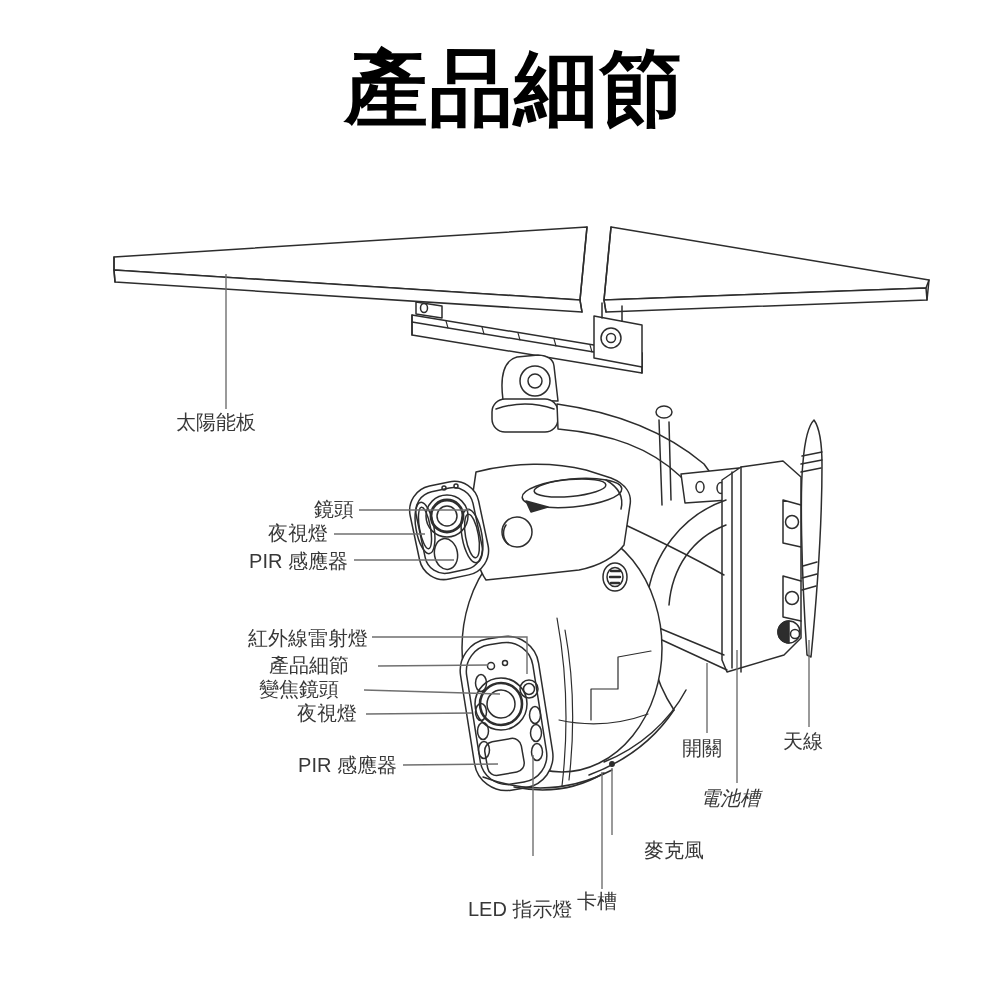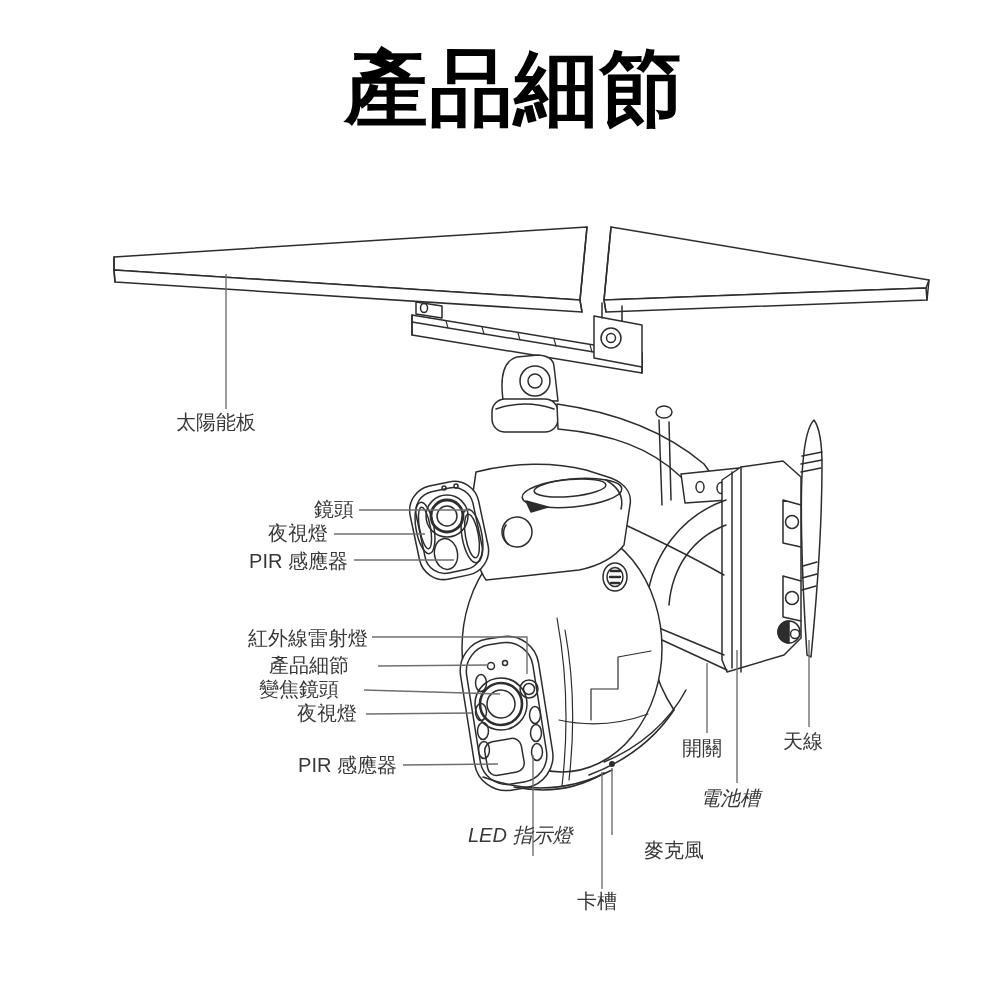--- a/index.html
+++ b/index.html
@@ -188,20 +188,20 @@
 
   <div class="lbl" style="left:162px;  top:412px;">太陽能板</div>
   <div class="lbl r" style="right:660px; top:499px;">鏡頭</div>
   <div class="lbl r" style="right:686px; top:523px;">夜視燈</div>
   <div class="lbl r" style="right:666px; top:551px;">PIR 感應器</div>
   <div class="lbl r" style="right:646px; top:628px;">紅外線雷射燈</div>
   <div class="lbl r" style="right:665px; top:655px;">產品細節</div>
   <div class="lbl r" style="right:675px; top:679px;text-align:center;">變焦鏡頭</div>
   <div class="lbl r" style="right:657px; top:703px;">夜視燈</div>
   <div class="lbl r" style="right:617px; top:755px;">PIR 感應器</div>
-  <div class="lbl" style="left:454px;  top:825px;font-style:italic;">LED 指示燈</div>
+  <div class="lbl" style="left:454px;  top:899px;">LED 指示燈</div>
   <div class="lbl" style="left:563px;  top:893px;font-family:Liberation Mono, monospace;">卡槽</div>
   <div class="lbl" style="left:630px;  top:840px;">麥克風</div>
   <div class="lbl" style="left:686px;  top:788px;font-style:italic;">電池槽</div>
   <div class="lbl" style="left:668px;  top:738px;text-align:right;">開關</div>
   <div class="lbl" style="left:769px;  top:731px;text-align:right;">天線</div>
 
 </div>
 
 </body></html>

